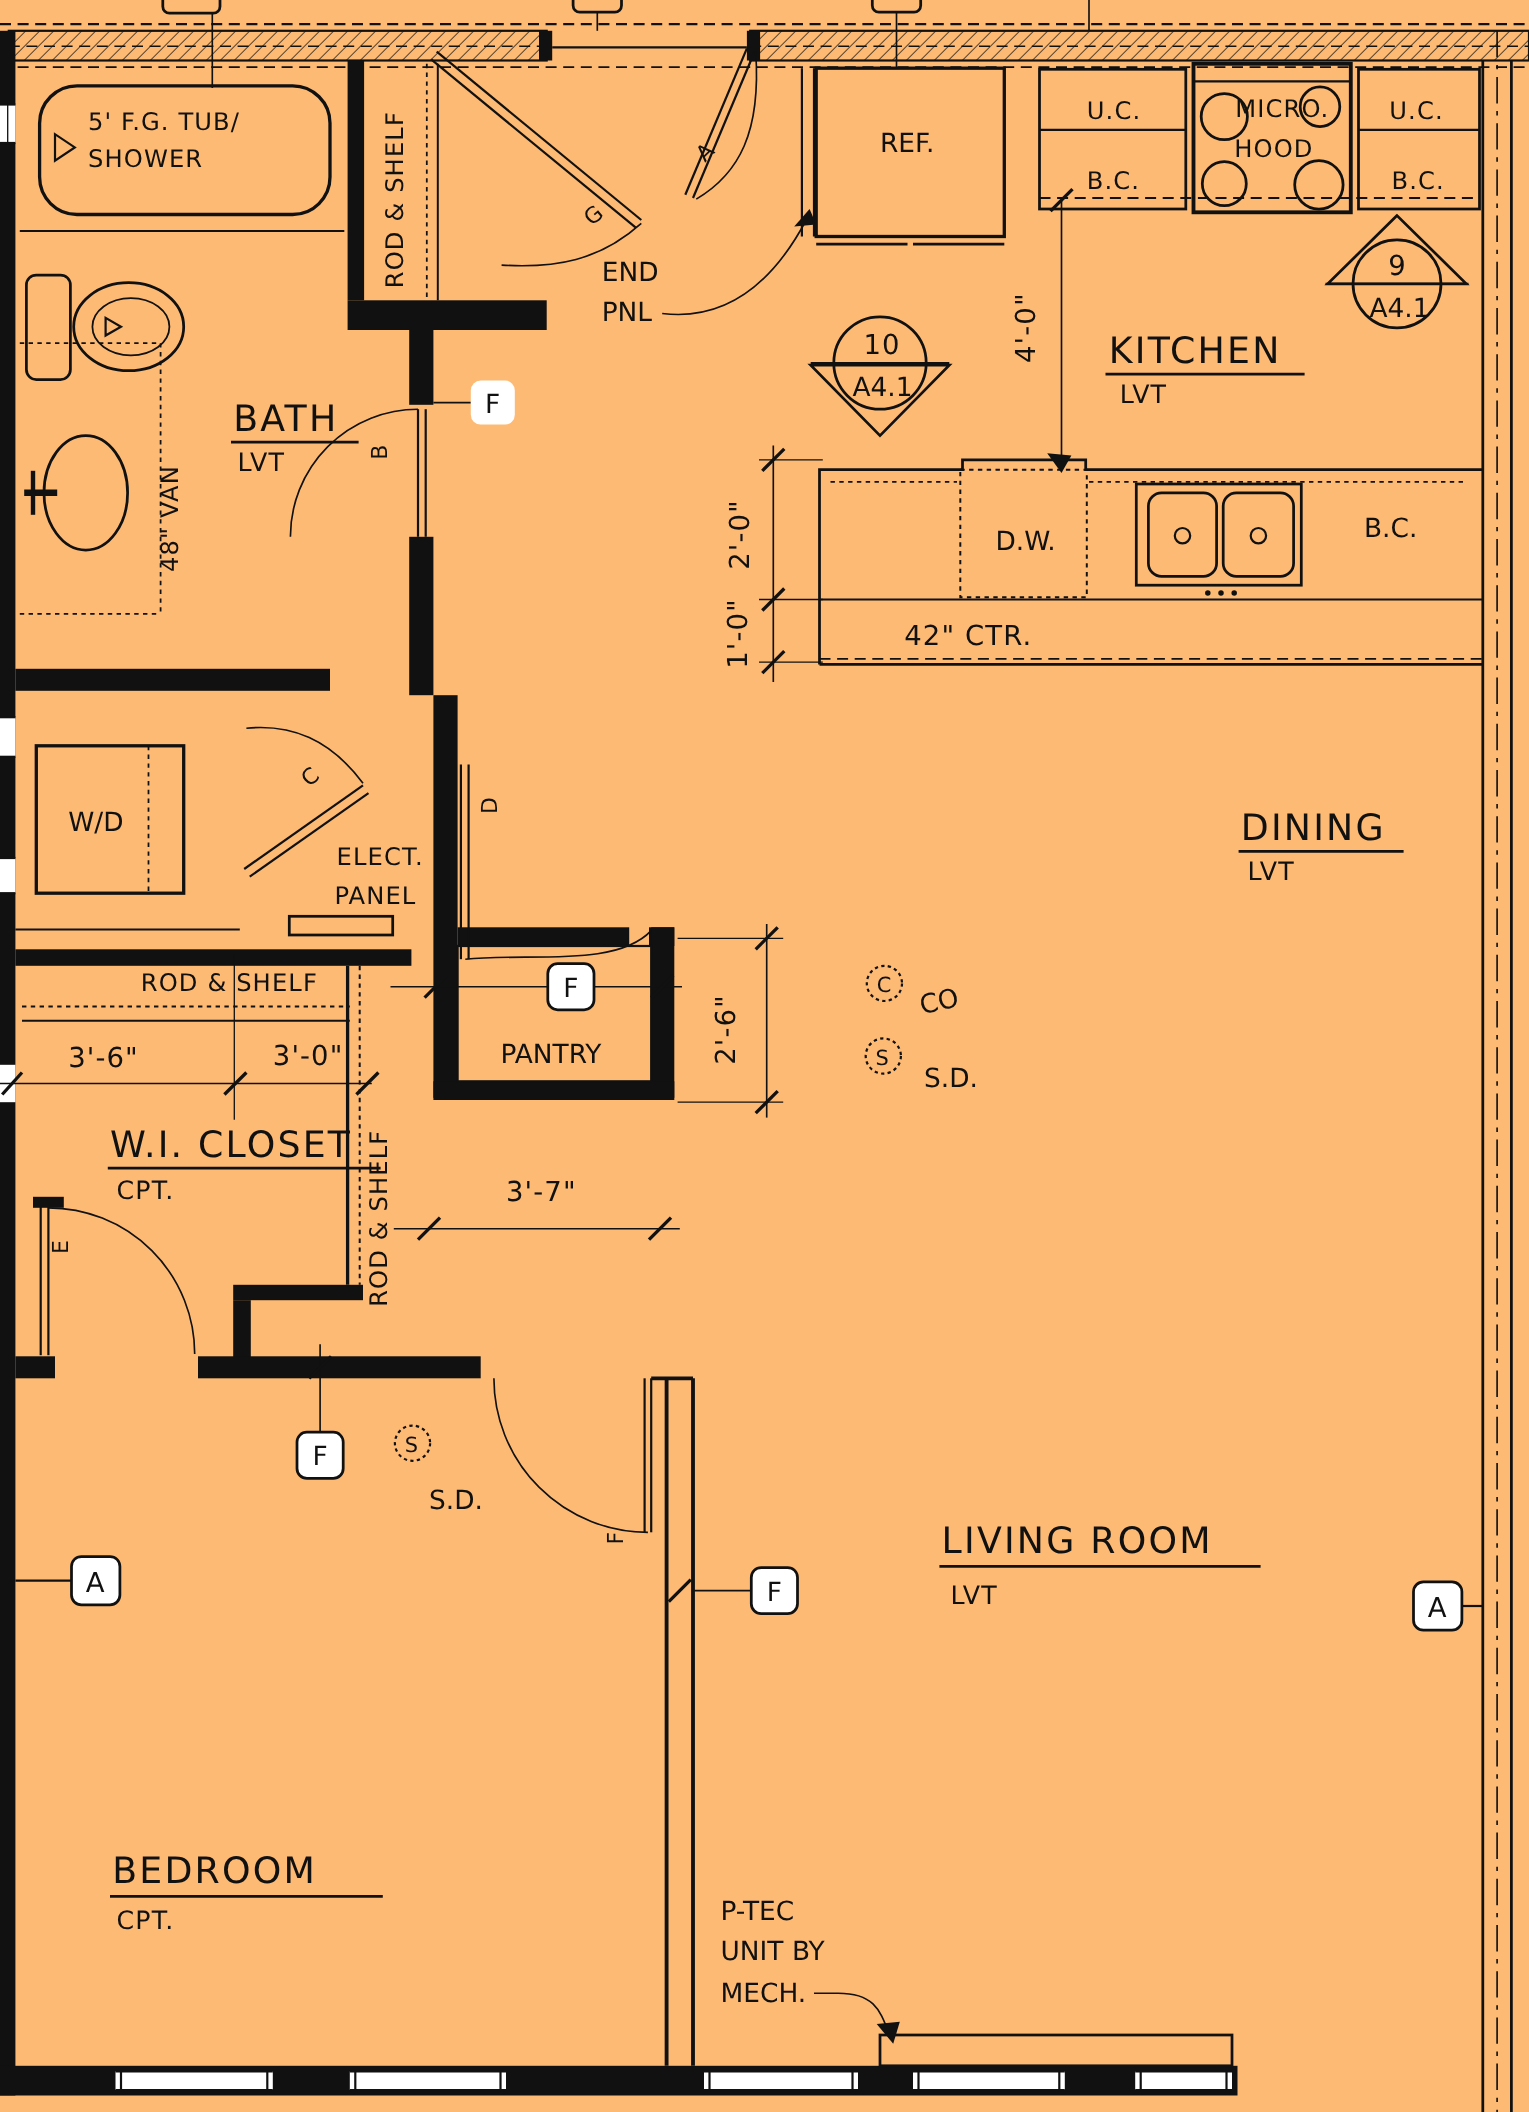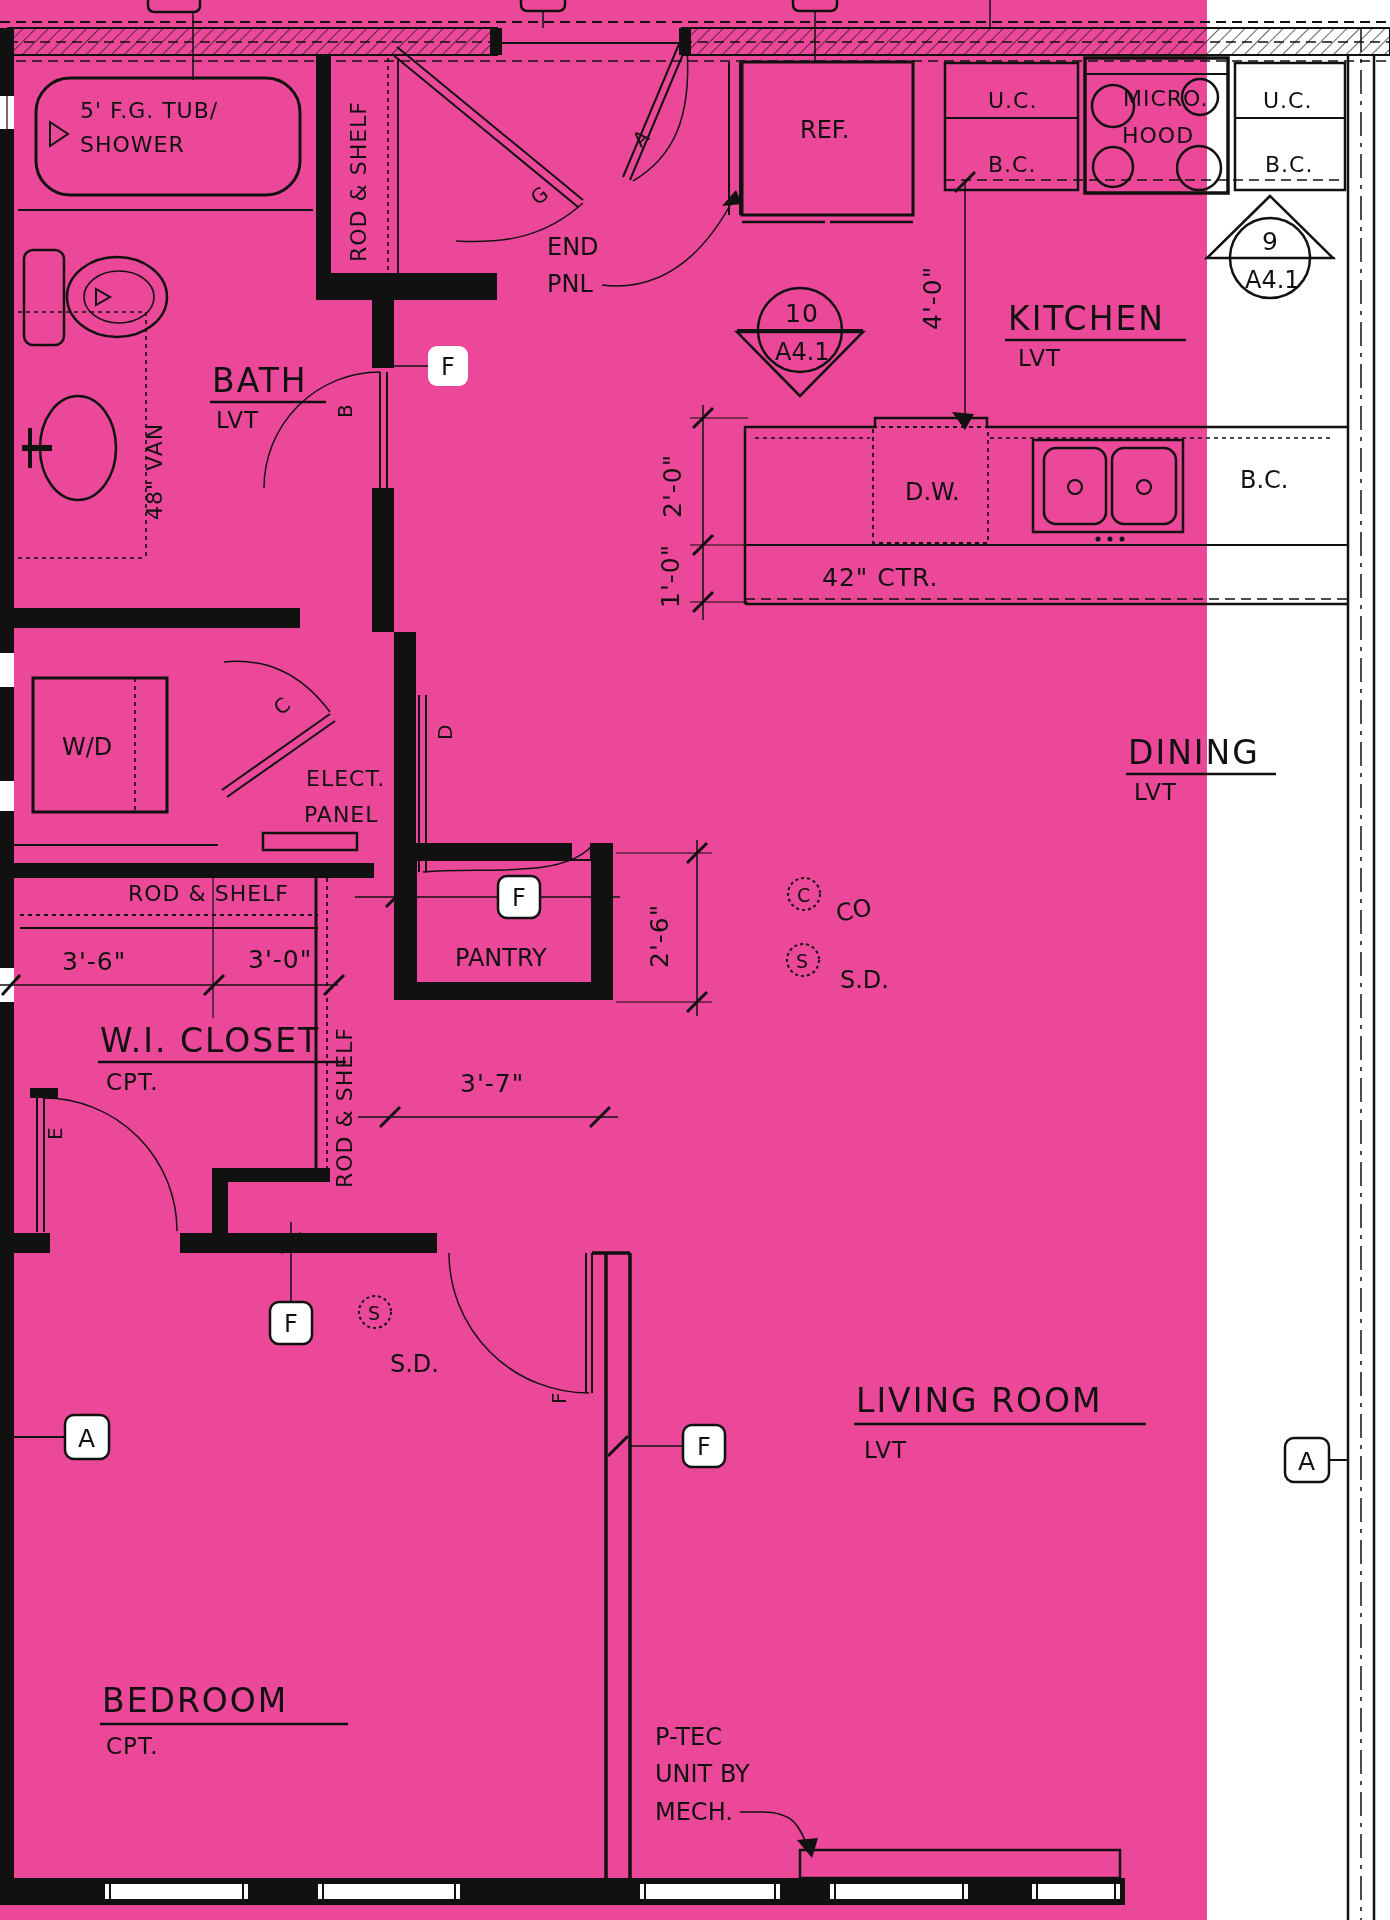--- a/index.html
+++ b/index.html
@@ -1,16 +1,16 @@
 <!DOCTYPE html>
 <html><head>
 <meta charset="utf-8">
 <style>
   html,body{margin:0;padding:0;background:#fff;}
-  #stage{width:1207px;height:1920px;position:relative;background:#ec4899;
+  #stage{width:1390px;height:1920px;position:relative;background:#fdba74;
          font-family:"DejaVu Sans", sans-serif;}
   svg{position:absolute;left:0;top:0;}
   text{fill:#111;}
   .ln{stroke:#111;fill:none;}
   .blk{fill:#111;stroke:none;}
   .wht{fill:#fff;stroke:none;}
   .dash{stroke-dasharray:10 6;}
   .dashsm{stroke-dasharray:4 4;}
   .dashdot{stroke-dasharray:24 7 4 7;}
   .rm{font-size:33px;letter-spacing:2px;}

